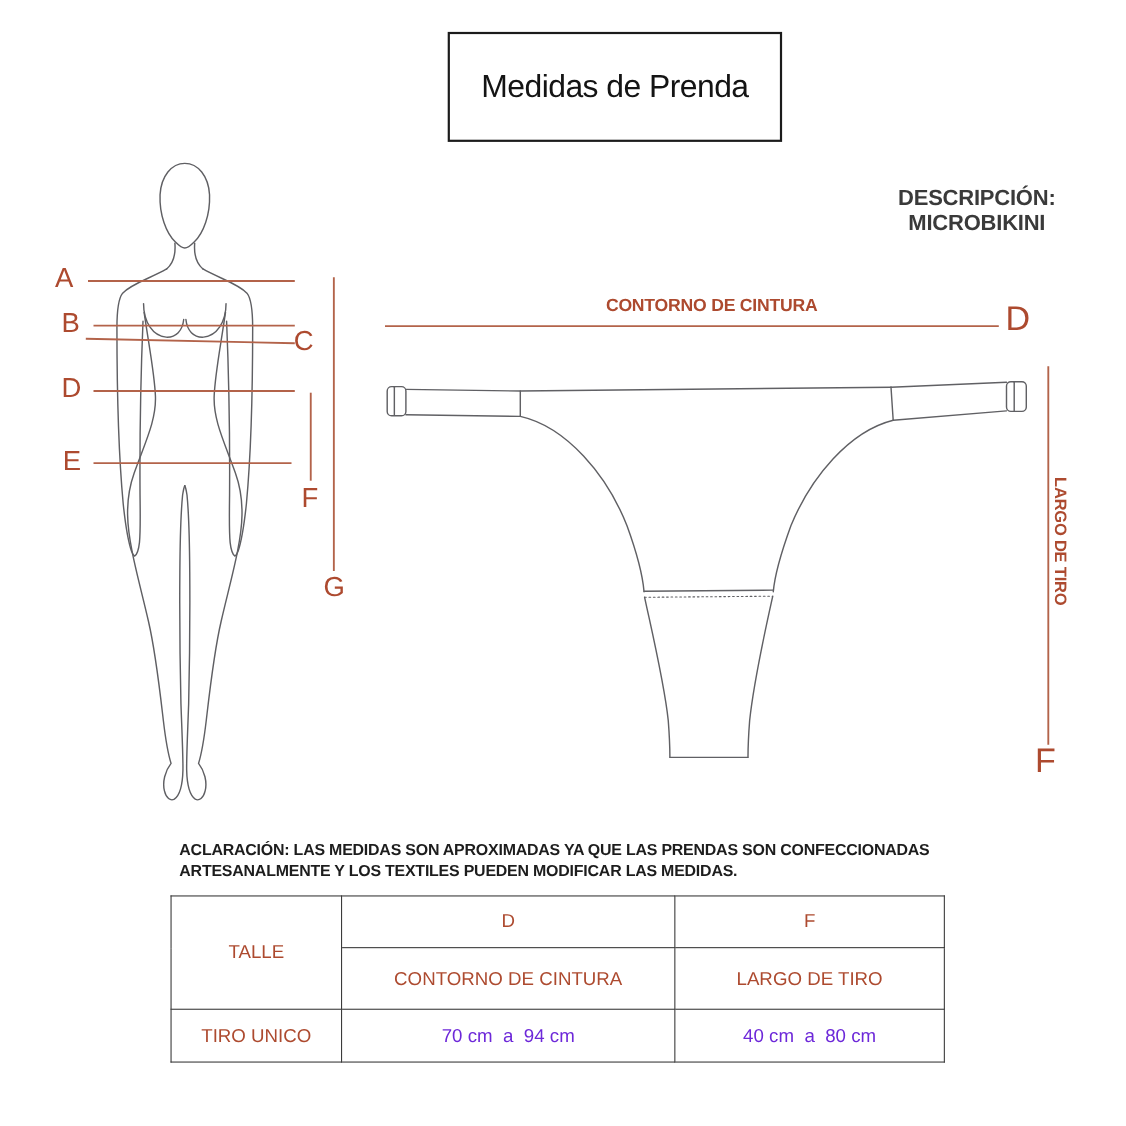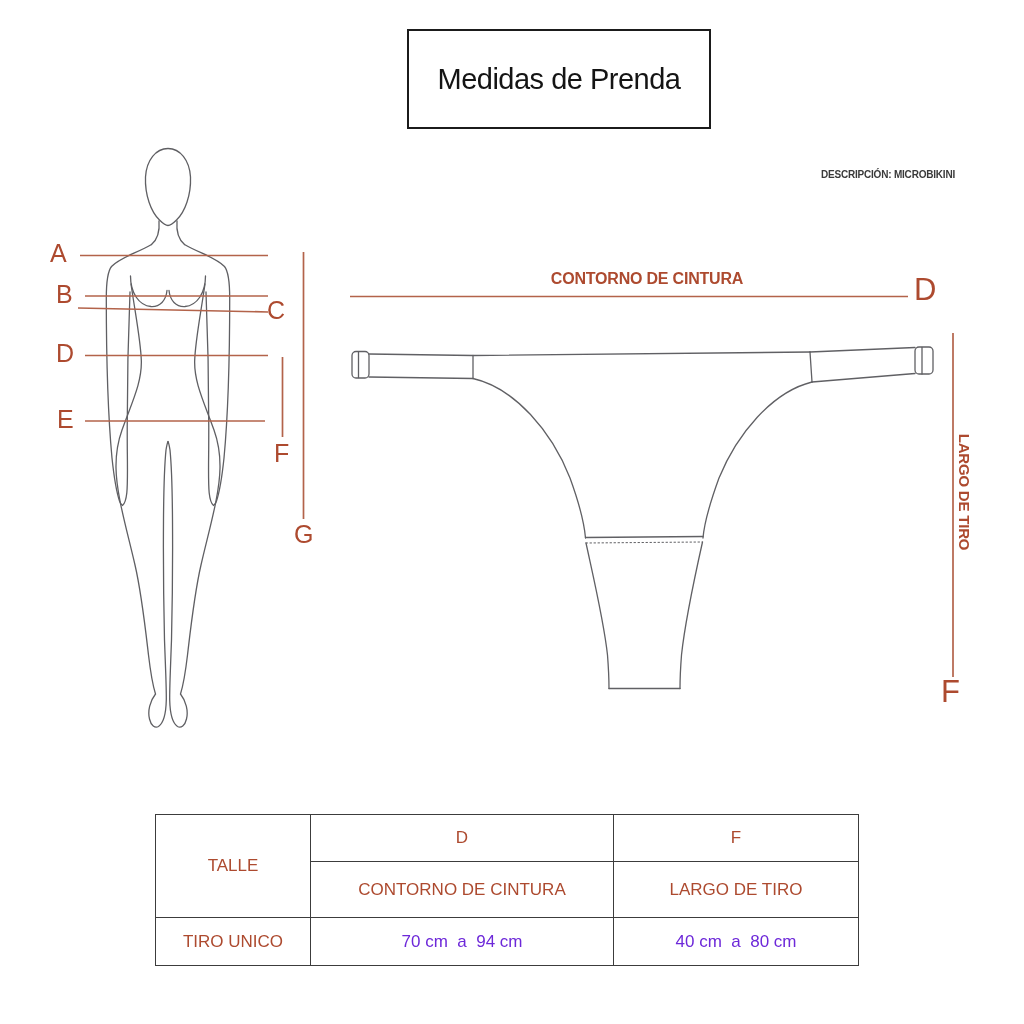--- a/index.html
+++ b/index.html
@@ -18,21 +18,21 @@
   .abs{position:absolute;}
   
   .title-box{
     left:380px;top:29px;width:300px;height:96px;
     border:2.5px solid #1b1b1b;display:flex;align-items:center;justify-content:center;margin-left:27px;
   }
   .title-text{font-size:29px;font-weight:500;letter-spacing:-0.5px;color:#141414;}
   
   .description{
     left:760px;top:169px;width:256px;text-align:center;
-    font-size:10px;font-weight:600;color:#3a3a3a;letter-spacing:-0.2px;
+    font-size:20px;font-weight:600;color:#3a3a3a;letter-spacing:-0.2px;
   }
   
   .marker{
     font-size:25px;font-weight:500;color:var(--accent-text);line-height:1;
   }
   .m-a{left:50px;top:241px;}
   .m-b{left:56px;top:282px;}
   .m-c{left:267px;top:298px;}
   .m-d{left:56px;top:341px;}
   .m-e{left:57px;top:407px;}
@@ -131,20 +131,24 @@
   <div class="abs marker m-d">D</div>
   <div class="abs marker m-e">E</div>
   <div class="abs marker m-f">F</div>
   <div class="abs marker m-g">G</div>
 
   <div class="abs waist-label">CONTORNO DE CINTURA</div>
   <div class="abs waist-letter">D</div>
   <div class="abs rise-label">LARGO DE TIRO</div>
   <div class="abs rise-letter">F</div>
 
+  <div class="abs clarification">
+    <div>ACLARACIÓN: LAS MEDIDAS SON APROXIMADAS YA QUE LAS PRENDAS SON CONFECCIONADAS</div>
+    <div>ARTESANALMENTE Y LOS TEXTILES PUEDEN MODIFICAR LAS MEDIDAS.</div>
+  </div>
 
   <table class="size-table">
     <colgroup>
         <col style="width:155px">
         <col style="width:303px">
         <col style="width:245px">
       </colgroup>
     <tbody>
         <tr style="height:47px">
       <td rowspan="2" class="red bold">TALLE</td>

